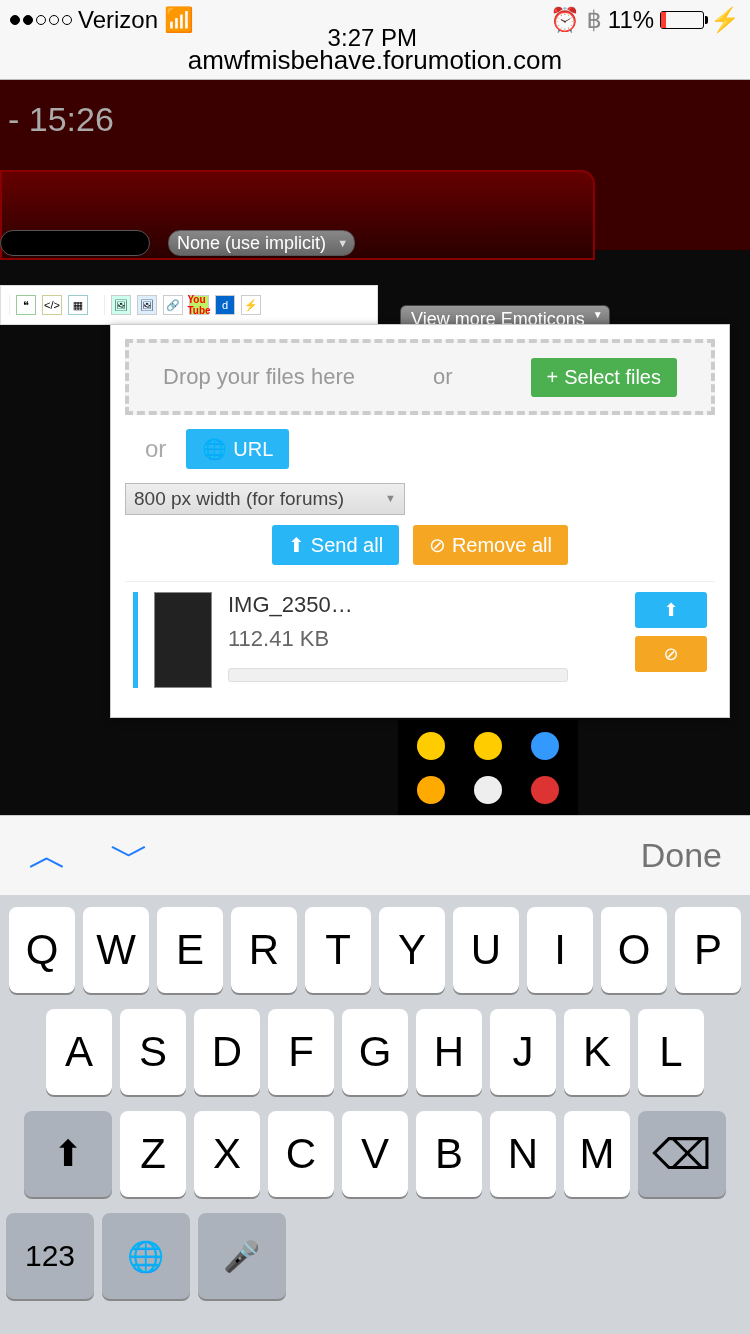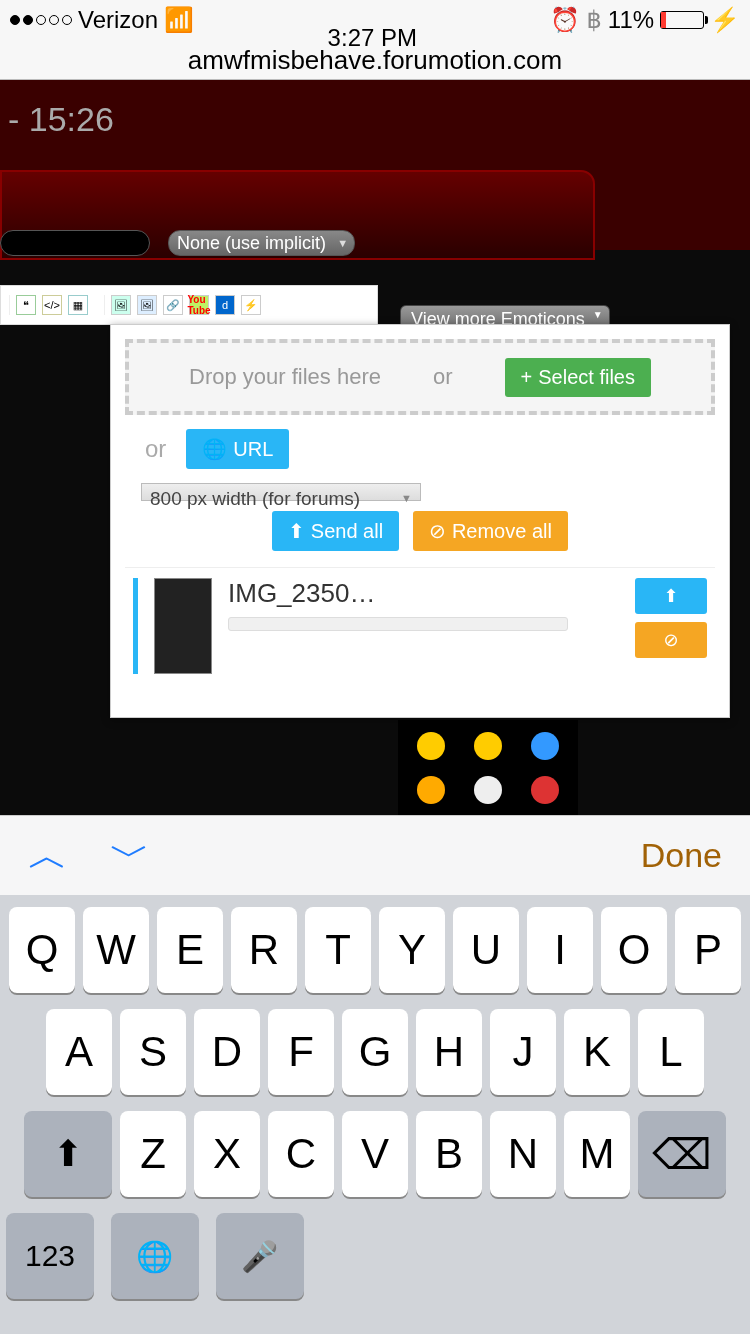--- a/index.html
+++ b/index.html
@@ -31,58 +31,58 @@
 .toolbar { position:absolute; left:0; top:205px; width:378px; height:40px; background:#fff; border:1px solid #ddd; display:flex; align-items:center; gap:10px; padding:0 8px;}
 .tb-icon { width:20px; height:20px; border:1px solid #ccc; font-size:11px; display:flex;align-items:center;justify-content:center;}
 .icon-grp{display:flex;gap:6px;padding:0 6px;border-left:1px solid #eee;}
 .youtube{background:#bef264;color:red;font-size:10px;font-weight:bold;}
 
 .emoticons-btn { position:absolute; left:400px; top:225px; background:linear-gradient(#999,#666); color:#fff; font-size:18px; padding:3px 24px 3px 10px; border-radius:6px; border:1px solid #444;}
 .emoticons-btn::after{content:'▼';position:absolute;right:6px;font-size:10px;}
 
 
 .upload-modal { position:absolute; left:110px; top:244px; width:620px; height:394px; background:#fff; border:1px solid #ccc; box-shadow:0 2px 8px rgba(0,0,0,0.4); padding:14px;}
-.dropzone { border:4px dashed #ccc; height:76px; display:flex; align-items:center; justify-content:center; gap:52px; color:#999; font-size:22px; background:#f5f5f5;}
+.dropzone { border:4px dashed #ccc; height:76px; display:flex; align-items:center; justify-content:center; gap:78px; color:#999; font-size:22px; background:#f5f5f5;}
 .btn { border:none; color:#fff; font-size:20px; padding:8px 16px; border-radius:3px; display:inline-flex; align-items:center; gap:6px; cursor:pointer;}
 .btn-green { background:#4caf50; }
 .btn-blue { background:#29b6f6; }
 .btn-orange { background:#f5a623; }
 .row-or { display:flex; align-items:center; gap:20px; margin:14px 0 14px 20px;}
 .row-or .or-text{color:#aaa; font-size:24px;}
-.size-select { width:280px; height:18px; background:linear-gradient(#eee,#ddd); border:1px solid #bbb; font-size:19px; padding:4px 8px; color:#444; position:relative;margin-left:16px;}
+.size-select { width:280px; height:32px; background:linear-gradient(#eee,#ddd); border:1px solid #bbb; font-size:19px; padding:4px 8px; color:#444; position:relative;}
 .size-select::after{content:'▼';position:absolute;right:8px;top:8px;font-size:11px;color:#888;}
 .action-row { display:flex; gap:14px; justify-content:center; margin:10px 0 16px;}
 .file-item { display:flex; align-items:flex-start; gap:16px; padding:10px 8px; border-top:1px solid #eee;}
 .file-bar { width:5px; height:96px; background:#29b6f6;}
 .thumb { width:58px; height:96px; background:#222; border:1px solid #888;}
 .file-info { flex:1;}
-.file-name{font-size:26px;color:#333;margin-bottom:8px;}
+.file-name{font-size:22px;color:#333;margin-bottom:8px;}
 .file-size{font-size:22px;color:#666;margin-bottom:16px;}
 .progress{height:14px;width:340px;background:#f0f0f0;border:1px solid #ddd;border-radius:3px;}
 .file-actions{display:flex;flex-direction:column;gap:8px;}
 .icon-btn{width:72px;height:36px;border:none;border-radius:3px;color:#fff;font-size:18px;display:flex;align-items:center;justify-content:center;}
 
 .emoji-panel{position:absolute;left:398px;top:640px;width:180px;height:96px;background:#000;display:grid;grid-template-columns:repeat(3,1fr);gap:8px;padding:8px;}
 .emoji{width:28px;height:28px;border-radius:50%;margin:auto;}
 
 
 .kb-accessory { height: 80px; background:#f6f6f7; display:flex; align-items:center; justify-content:space-between; padding:0 28px; border-top:1px solid #ccc;}
 .chev { color:#1f7cff; font-size:40px; font-weight:300;}
-.done { color:#a16207; font-size:34px; font-weight:500;}
+.done { color:#737373; font-size:34px; font-weight:500;}
 .chev-group{display:flex;gap:42px;}
 
 
 .keyboard { height:439px; background:#d1d4d9; padding:12px 6px;}
 .kb-row { display:flex; gap:8px; justify-content:center; margin-bottom:16px;}
 .key { background:#fff; border-radius:8px; box-shadow:0 2px 0 #888; height:86px; display:flex; align-items:center; justify-content:center; font-size:42px; color:#000;}
 .key-letter { width:66px; }
 .key-gray { background:#acb2bc; }
 .key-shift { width:88px; }
 .key-del { width:88px; }
-.kb-bottom { display:flex; gap:17px;}
+.kb-bottom { display:flex; gap:8px;}
 .kb-bottom .key{font-size:30px;}
 .key-123{width:88px;}
 .key-globe{width:88px;font-size:36px;}
 .key-mic{width:88px;font-size:36px;}
 .key-space{flex:1;}
 .key-return{width:176px;}
 .shift-arrow{font-size:36px;}
 </style>
 </head>
 <body>
@@ -163,20 +163,21 @@
       <button class="btn btn-orange">
         <span>⊘</span>
         <span>Remove all</span>
       </button>
     </div>
     <div class="file-item">
       <div class="file-bar"></div>
       <div class="thumb"></div>
       <div class="file-info">
         <div class="file-name">IMG_2350…</div>
+        <div class="file-size">112.41 KB</div>
         <div class="progress"></div>
       </div>
       <div class="file-actions">
         <button class="icon-btn" style="background:#29b6f6;">
             <span>⬆</span>
           </button>
         <button class="icon-btn" style="background:#f5a623;">
             <span>⊘</span>
           </button>
       </div>

